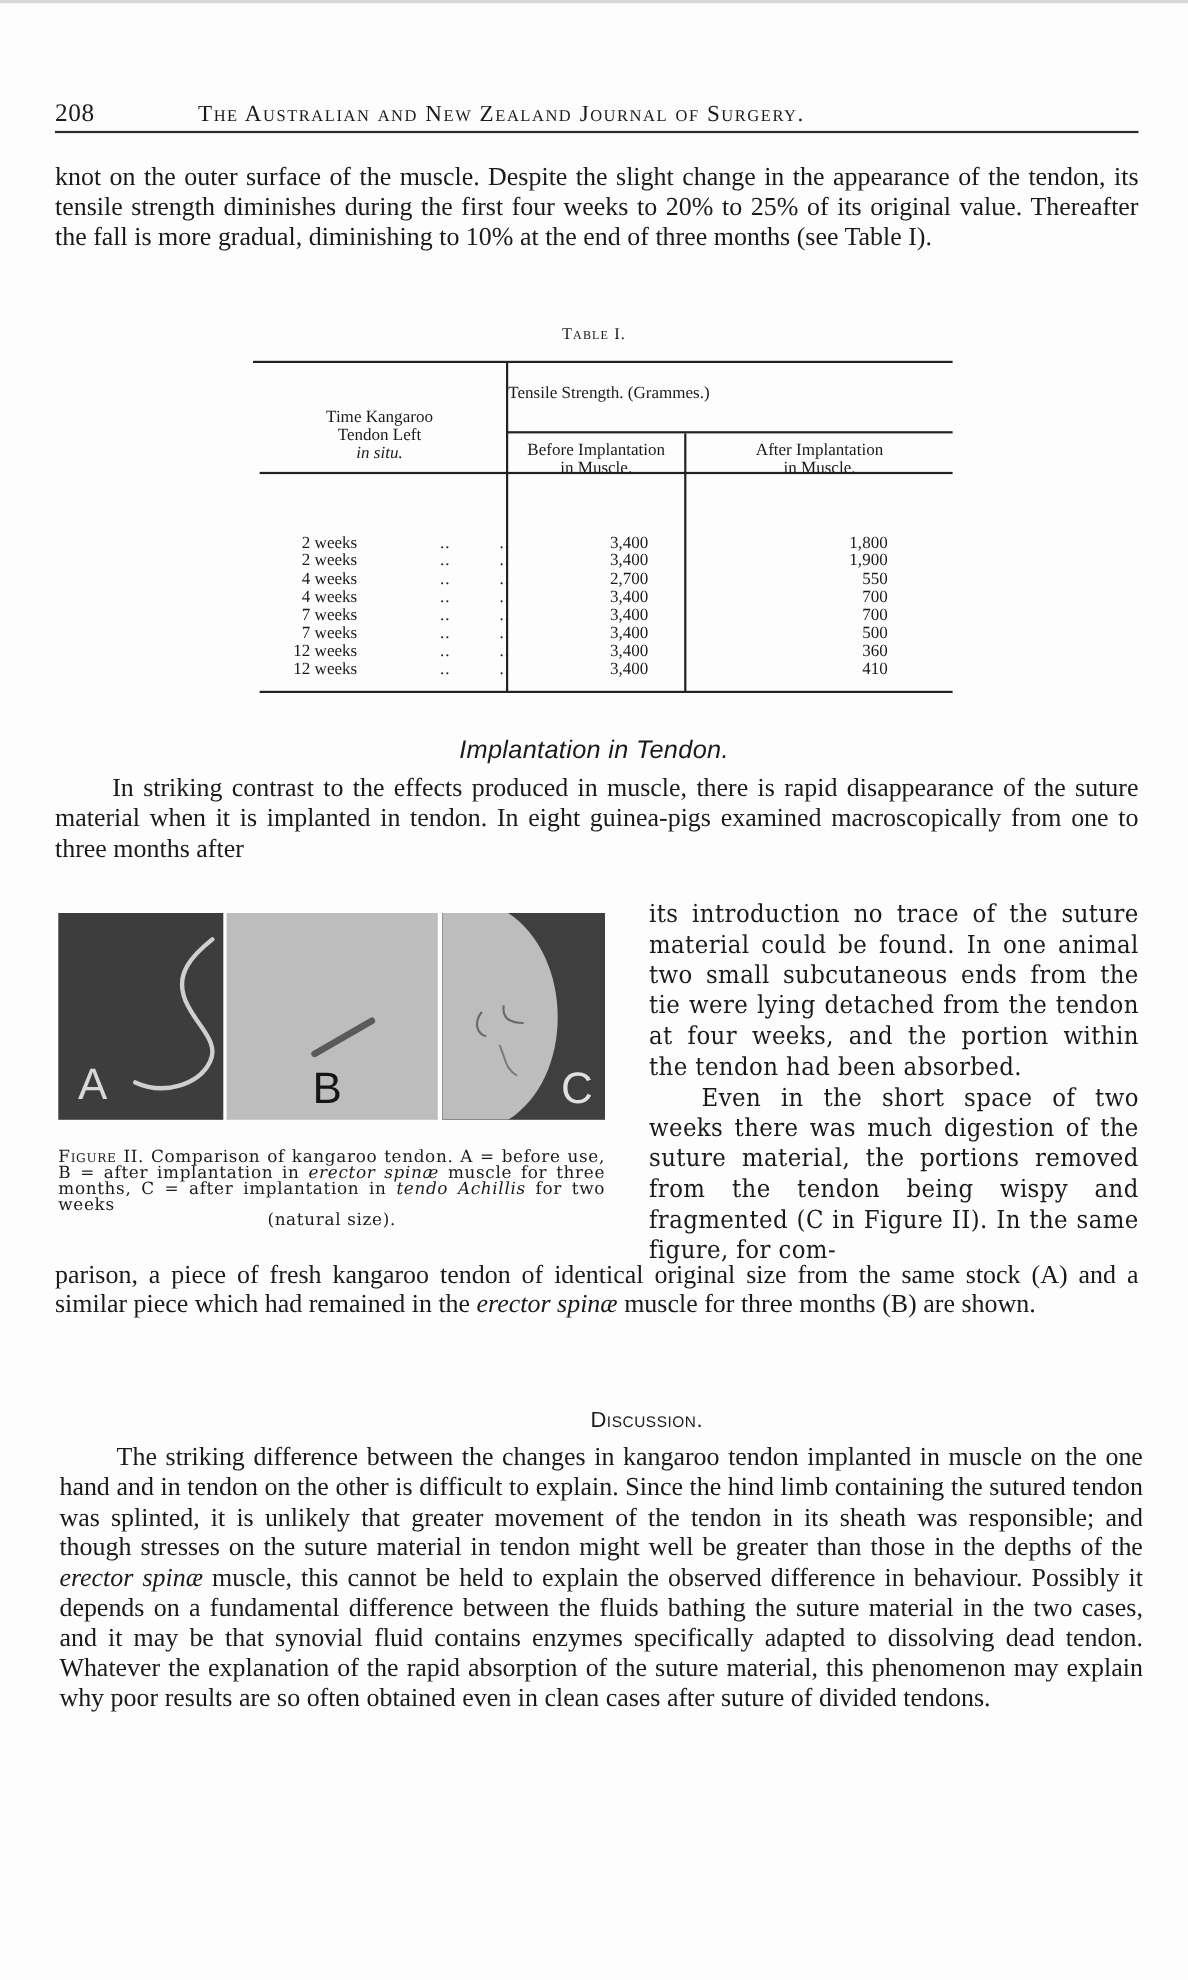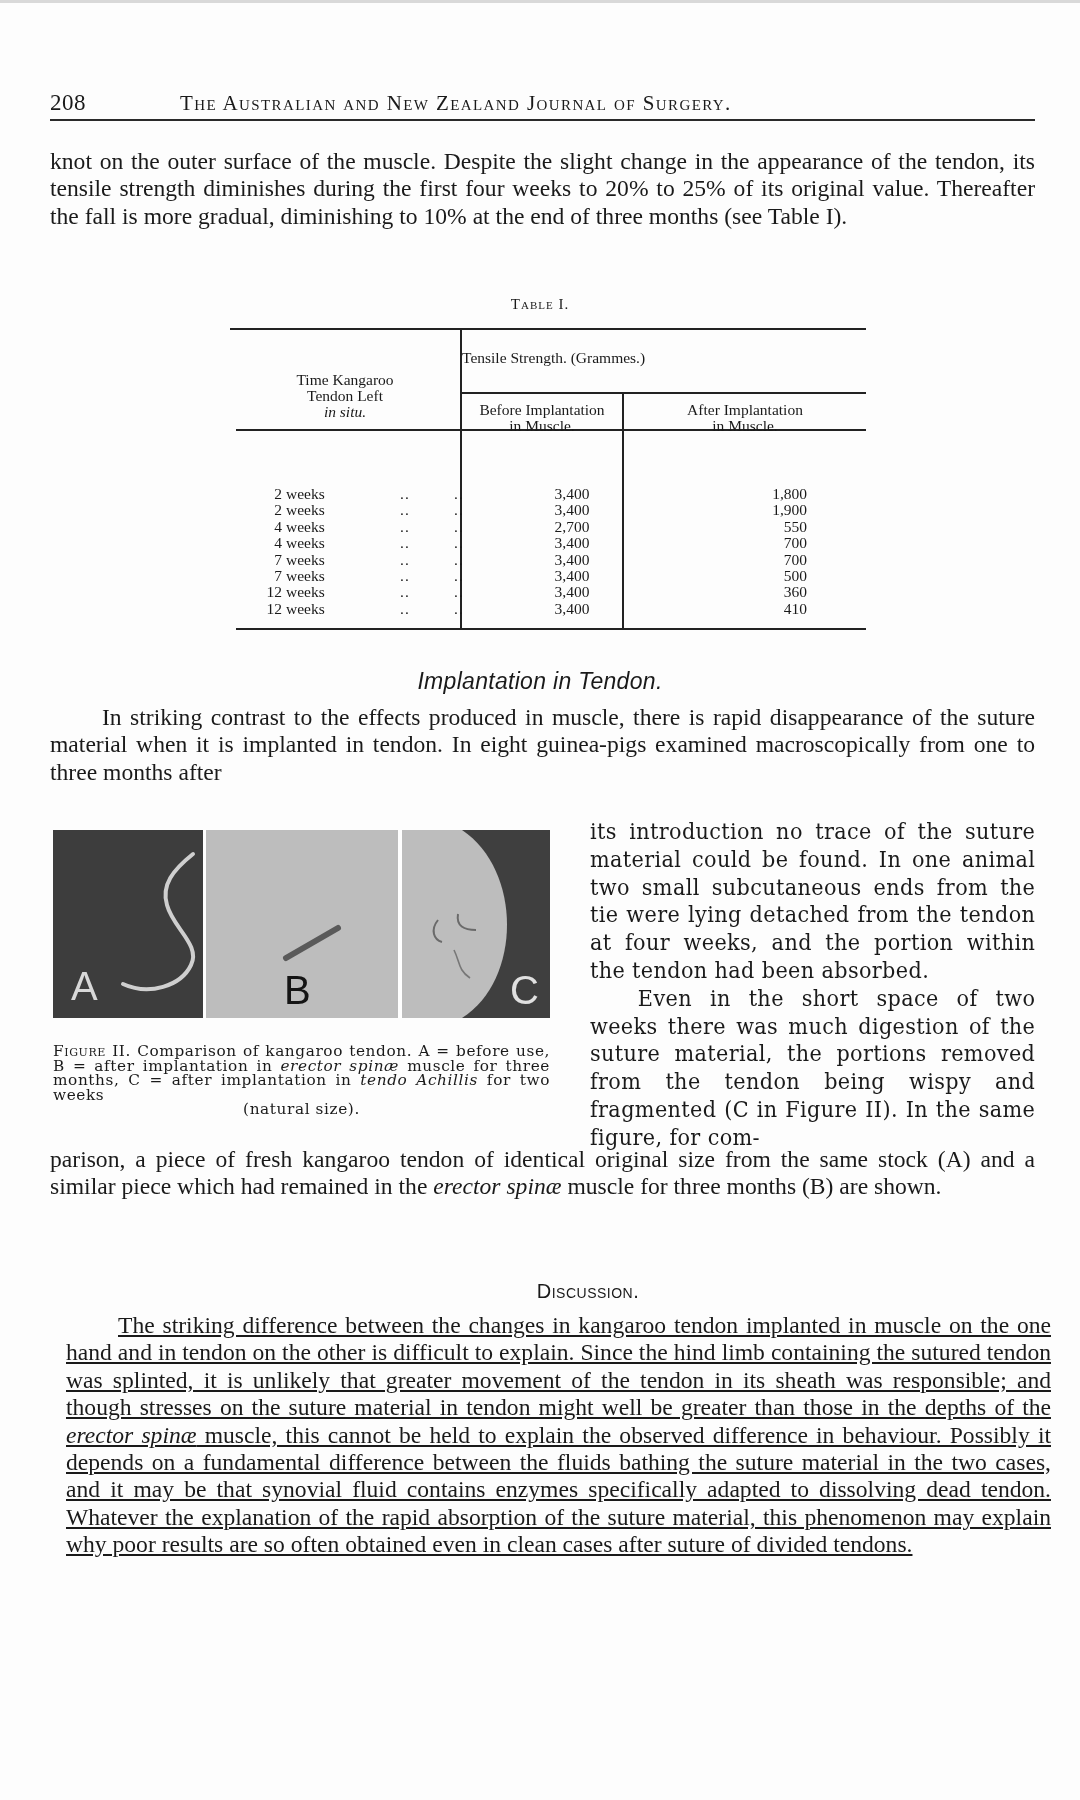--- a/index.html
+++ b/index.html
@@ -65,21 +65,21 @@
   .fig-caption .fig-label { font-variant: small-caps; }
   .fig-caption i { font-style: italic; }
   .fig-caption .last { text-align: center; display: block; }
 
   .rightcol { position: absolute; top: 786px; left: 540px; width: 445px; margin-top: 32px; }
   .rightcol p.body { font-size: 22.6px; line-height: 27.8px; letter-spacing: 0.4px; font-family: "DejaVu Serif", serif; transform: scaleX(0.92); transform-origin: left; width: 484px; }
 
   .para-continue { position: absolute; top: 1146px; left: 0; width: 985px; }
 
   .disc-head { position: absolute; top: 1280px; left: 0; width: 1080px; margin-left: -50px; text-align: center; font-size: 20px; font-variant: small-caps; font-family: "Liberation Sans", "DejaVu Sans", sans-serif; letter-spacing: 0.5px; padding-left: 48px; }
-  .para-disc { position: absolute; top: 1312px; left: 16px; width: 985px; text-decoration: underline; }
+  .para-disc { position: absolute; top: 1312px; left: 4px; width: 985px; }
   i.sp { font-style: italic; }
 </style>
 </head>
 <body>
 
 <div class="topstrip"></div>
 
 <div class="page">
 
   <div class="running-head">

